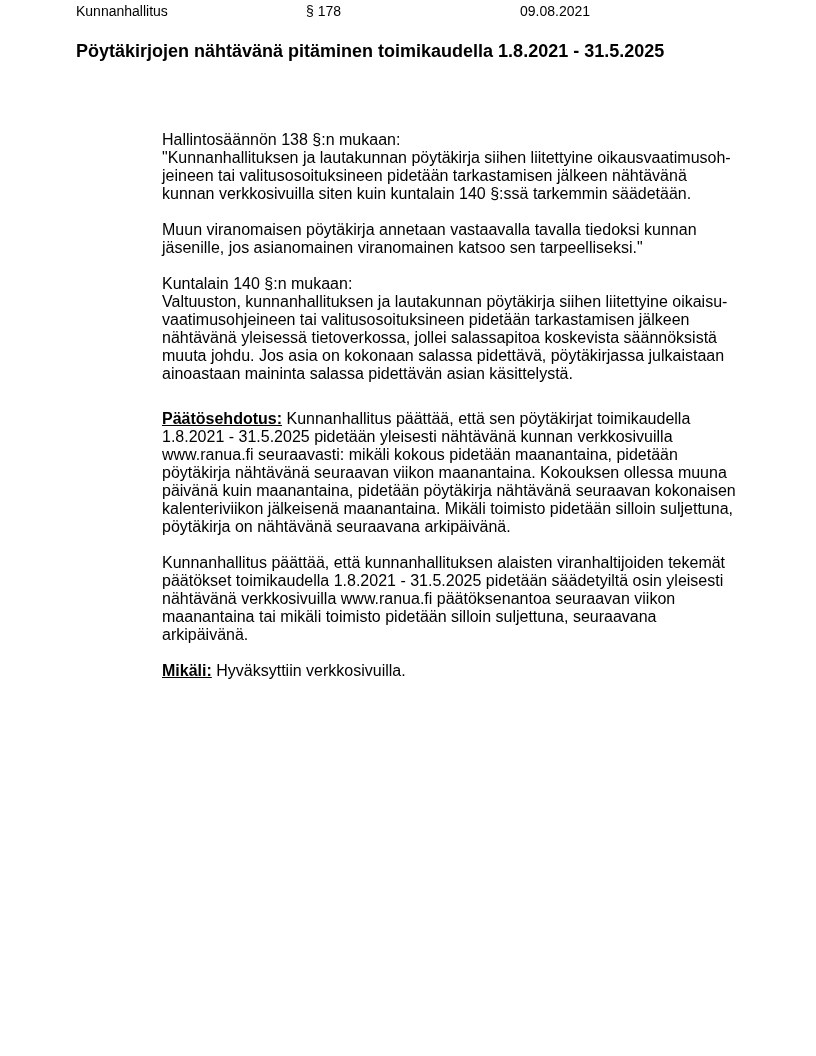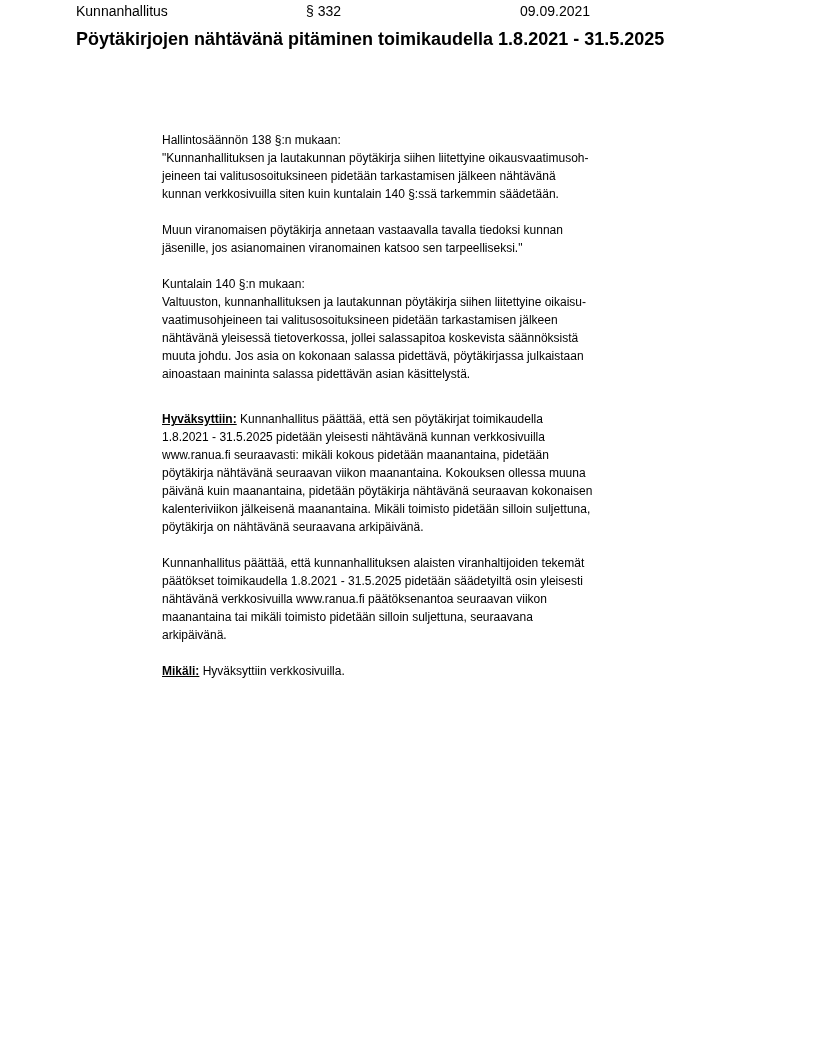--- a/index.html
+++ b/index.html
@@ -26,42 +26,42 @@
     font-size: 14px;
     line-height: 18px;
   }
   .h-org     { position: absolute; left: 76px;  top: 0; white-space: nowrap; }
   .h-section { position: absolute; left: 306px; top: 0; white-space: nowrap; }
   .h-date    { position: absolute; left: 520px; top: 0; white-space: nowrap; }
 
   .doc-title {
     position: absolute;
     left: 76px;
-    top: 28px;
+    top: 40px;
     margin: 0;
     font-size: 18px;
     font-weight: bold;
     line-height: 22px;
     white-space: nowrap;
   }
   .doc-sub {
     position: absolute;
     left: 76px;
     top: 79px;
     margin: 0;
     font-size: 14px;
     line-height: 18px;
     white-space: nowrap;
   }
   .doc-body {
     position: absolute;
     left: 162px;
     top: 131px;
     width: 620px;
-    font-size: 12px;
+    font-size: 16px;
     line-height: 18px;
     display: flex;
     flex-direction: column;
     gap: 18px;
   }
   .doc-body p {
     margin: 0;
     white-space: pre-line;
   }
   .p-decision-proposal { margin-top: 9px !important; }
@@ -71,41 +71,41 @@
     text-decoration: underline;
   }
 </style>
 </head>
 <body>
 
 <div class="page">
 
   <div class="doc-header">
     <span class="h-org">Kunnanhallitus</span>
-    <span class="h-section">§ 332</span>
-    <span class="h-date">09.09.2021</span>
+    <span class="h-section">§ 178</span>
+    <span class="h-date">09.08.2021</span>
   </div>
 
   <h1 class="doc-title">Pöytäkirjojen nähtävänä pitäminen toimikaudella 1.8.2021 - 31.5.2025</h1>
 
 
   <div class="doc-body">
     <p>Hallintosäännön 138 §:n mukaan:
 "Kunnanhallituksen ja lautakunnan pöytäkirja siihen liitettyine oikausvaatimusoh-
 jeineen tai valitusosoituksineen pidetään tarkastamisen jälkeen nähtävänä
 kunnan verkkosivuilla siten kuin kuntalain 140 §:ssä tarkemmin säädetään.</p>
     <p>Muun viranomaisen pöytäkirja annetaan vastaavalla tavalla tiedoksi kunnan
 jäsenille, jos asianomainen viranomainen katsoo sen tarpeelliseksi."</p>
     <p>Kuntalain 140 §:n mukaan:
 Valtuuston, kunnanhallituksen ja lautakunnan pöytäkirja siihen liitettyine oikaisu-
 vaatimusohjeineen tai valitusosoituksineen pidetään tarkastamisen jälkeen
 nähtävänä yleisessä tietoverkossa, jollei salassapitoa koskevista säännöksistä
 muuta johdu. Jos asia on kokonaan salassa pidettävä, pöytäkirjassa julkaistaan
 ainoastaan maininta salassa pidettävän asian käsittelystä.</p>
-    <p class="p-decision-proposal"><span class="inline-label">Hyväksyttiin:</span> <span>Kunnanhallitus päättää, että sen pöytäkirjat toimikaudella
+    <p class="p-decision-proposal"><span class="inline-label">Päätösehdotus:</span> <span>Kunnanhallitus päättää, että sen pöytäkirjat toimikaudella
 1.8.2021 - 31.5.2025 pidetään yleisesti nähtävänä kunnan verkkosivuilla
 www.ranua.fi seuraavasti: mikäli kokous pidetään maanantaina, pidetään
 pöytäkirja nähtävänä seuraavan viikon maanantaina. Kokouksen ollessa muuna
 päivänä kuin maanantaina, pidetään pöytäkirja nähtävänä seuraavan kokonaisen
 kalenteriviikon jälkeisenä maanantaina. Mikäli toimisto pidetään silloin suljettuna,
 pöytäkirja on nähtävänä seuraavana arkipäivänä.</span></p>
     <p>Kunnanhallitus päättää, että kunnanhallituksen alaisten viranhaltijoiden tekemät
 päätökset toimikaudella 1.8.2021 - 31.5.2025 pidetään säädetyiltä osin yleisesti
 nähtävänä verkkosivuilla www.ranua.fi päätöksenantoa seuraavan viikon
 maanantaina tai mikäli toimisto pidetään silloin suljettuna, seuraavana

